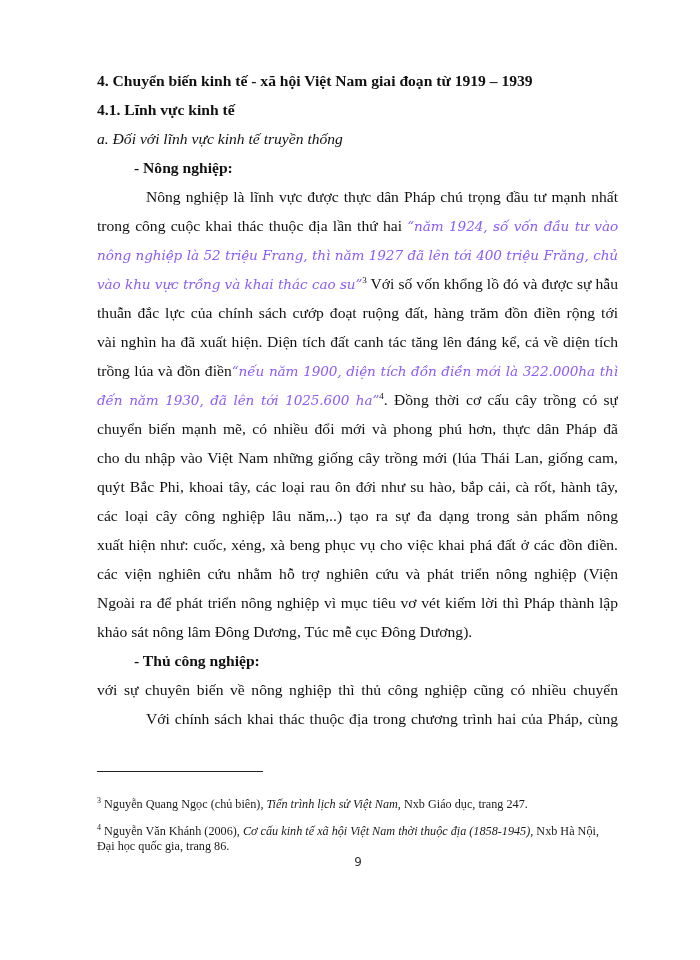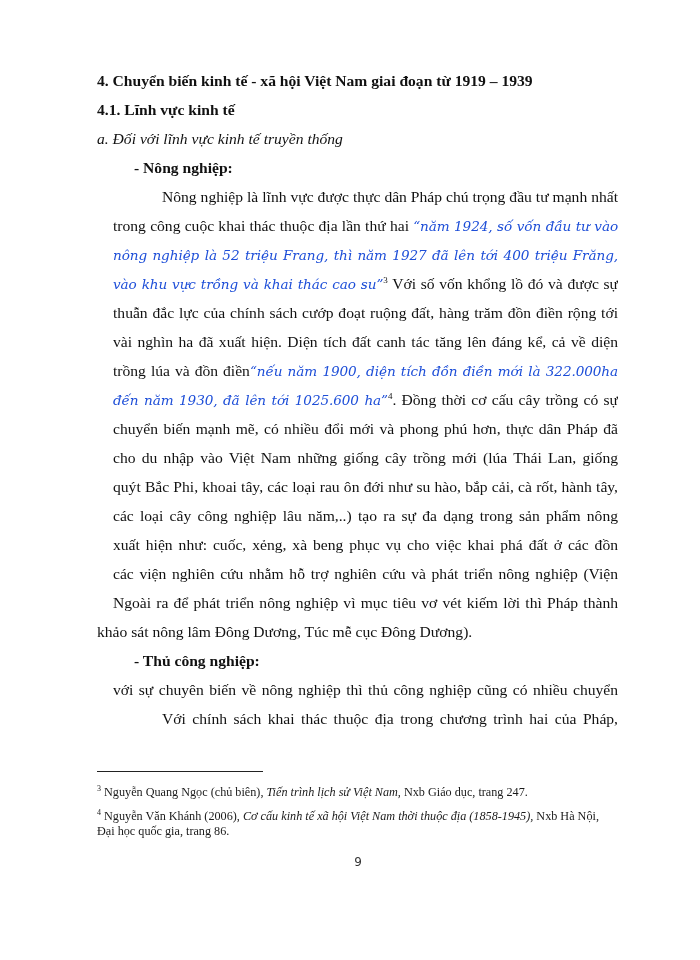--- a/index.html
+++ b/index.html
@@ -32,46 +32,45 @@
       line-height: 29px;
       font-size: 15.6px;
       white-space: nowrap;
       overflow: visible;
     }
     .just {
       text-align: justify;
       text-align-last: justify;
       white-space: normal;
       overflow: hidden;
-      margin-left: 16px;
     }
     .h-bold { font-weight: bold; }
     .h-bolditalic { font-weight: normal; font-style: italic; }
     .indent-sub { padding-left: 37px; }
     .indent-para { padding-left: 49px; }
-    .q { font-style: italic; color: #1d4ed8; font-family: "DejaVu Serif", serif; font-size: 13.6px; letter-spacing: -0.1px; }
+    .q { font-style: italic; color: #8b5cf6; font-family: "DejaVu Serif", serif; font-size: 13.6px; letter-spacing: -0.1px; }
     sup.fnref { font-size: 9px; line-height: 0; vertical-align: super; }
     .separator {
       position: absolute;
       left: 97px;
       top: 771px;
       width: 166px;
       height: 0;
       border-top: 1px solid #222222;
     }
     .footnotes {
       position: absolute;
       left: 97px;
       top: 785px;
       width: 521px;
       font-size: 12.2px;
       line-height: 15px;
       color: #1a1a1a;
     }
-    .fn { margin-bottom: 9px; }
+    .fn { margin-bottom: 9px; margin-top: 12px; }
     .fn sup { font-size: 8px; line-height: 0; vertical-align: super; }
     .fn .it { font-style: italic; }
     .page-number {
       position: absolute;
       left: 0;
       width: 716px;
       top: 855px;
       text-align: center;
       font-family: "DejaVu Sans", sans-serif;
       font-size: 12px;

